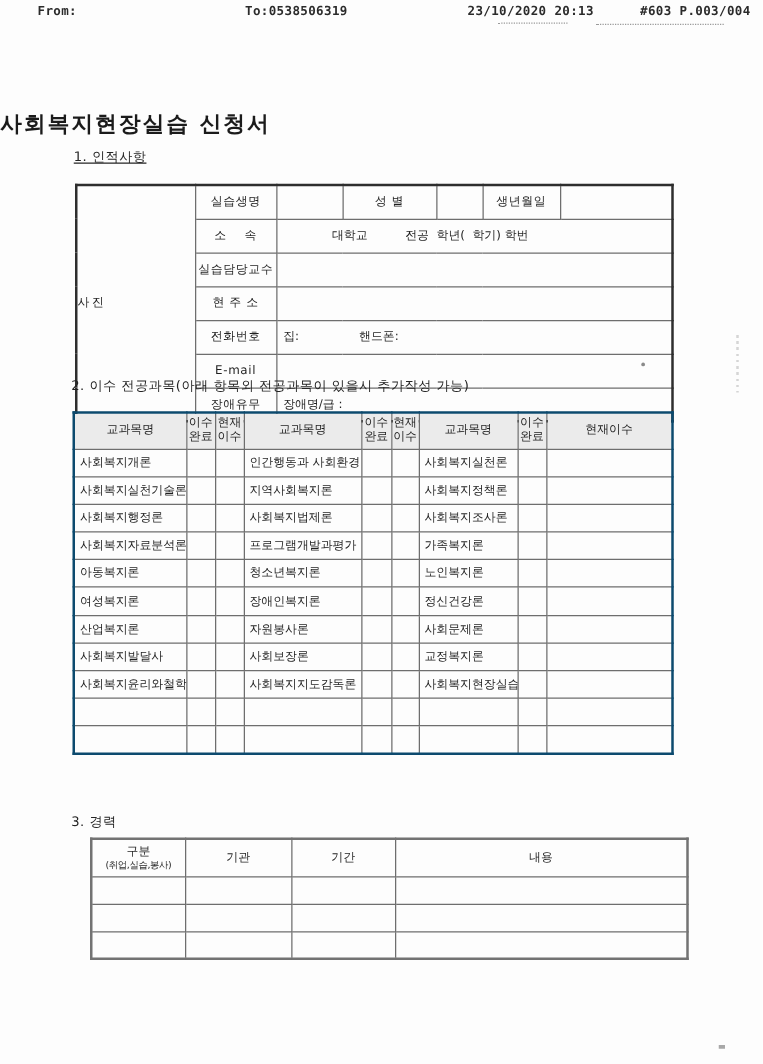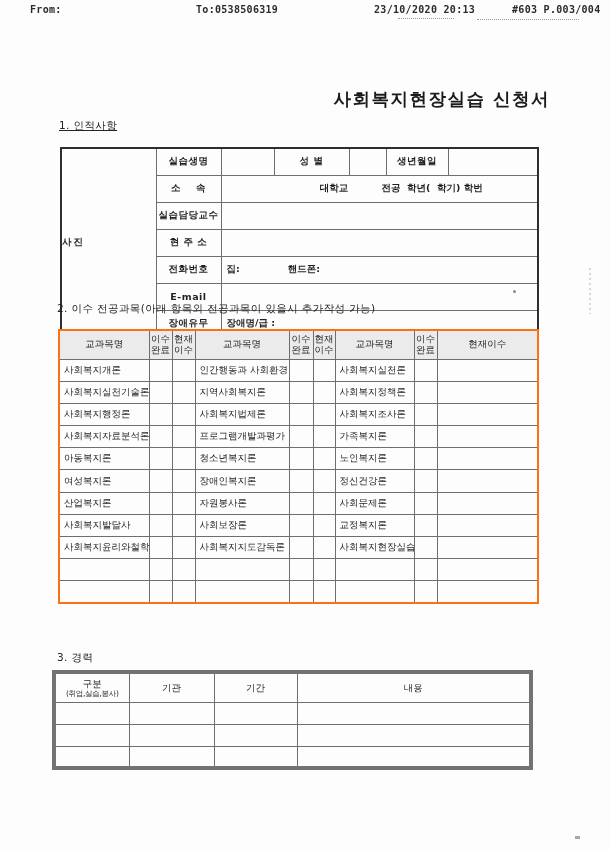--- a/index.html
+++ b/index.html
@@ -18,51 +18,51 @@
   }
   #fax-from { left:30px; }
   #fax-to   { left:196px; }
   #fax-dt   { left:374px; }
   #fax-pg   { left:496px;margin-left:16px; }
   .fax-underline { position:absolute; border-top:1px dotted #9a9a9a; height:0; }
   #ul1 { top:18px; left:398px; width:56px; }
   #ul2 { top:19px; left:477px; width:102px; }
 
   .title {
-    position:absolute; top:87px; left:0; width:550px; text-align:right;
+    position:absolute; top:87px; left:0; width:550px; text-align:left;
     font-size:17.5px; font-weight:bold; letter-spacing:1.5px; color:#1b1b1b;
     white-space:pre;
   }
   .sech { position:absolute; font-size:10.5px; letter-spacing:.4px; color:#242424; white-space:pre; }
   #h1 { top:119px; left:59px;text-decoration:underline; }
   #h2 { top:302px; left:57px; }
   #h3 { top:651px; left:57px; }
 
   table { border-collapse:collapse; table-layout:fixed; position:absolute; }
   td,th {
     border:1px solid #6e6e6e; font-size:9.5px; font-weight:normal;
     color:#1f1f1f; overflow:hidden; vertical-align:middle;
   }
-  .ctr { text-align:center;padding-left:44px; }
+  .ctr { text-align:left;padding-left:44px; }
   .pre { white-space:pre-line; line-height:1.2; }
   .nowrap { white-space:pre; }
 
   #t1 { top:147px; left:60px; width:477px; border:2px solid #2e2e2e; }
-  #t1 td { height:27px;font-weight:bold; }
+  #t1 td { height:27px; }
   #t1 .lbl { text-align:center; letter-spacing:.5px; }
   #t1 .val { padding-left:5px; text-align:left; }
   #t1 .photo { text-align:left; letter-spacing:2px; }
   .ml-mobile { margin-left:48px; }
 
-  #t2 { top:329px; left:58px; width:479px; border:2px solid #f97316; }
+  #t2 { top:329px; left:58px; width:479px; border:2px solid #0c4a6e; }
   #t2 th { height:29px; background:#ebebeb; text-align:center; line-height:1.15; }
   #t2 td { height:22.2px; }
   #t2 .nm { padding-left:4px; text-align:left; white-space:nowrap; }
 
-  #t3 { top:670px; left:52px; width:477px; border:4px solid #737373; }
+  #t3 { top:670px; left:72px; width:477px; border:2px solid #737373; }
   #t3 th { height:30px; text-align:center; line-height:1.2; }
   #t3 td { height:22px; }
   .sub { display:block; font-size:7.5px; letter-spacing:-.3px; color:#2a2a2a; }
 
   .art { position:absolute; }
   #spk1 { top:290px; left:513px; width:3px; height:3px; background:#8a8a8a; border-radius:50%; }
   #spk2 { top:836px; left:575px; width:5px; height:3px; background:#a8a8a8; }
   #streak { top:268px; left:589px; width:2px; height:46px;
     background:repeating-linear-gradient(#bbb 0 2px, transparent 2px 5px); opacity:.6; }
 </style>

